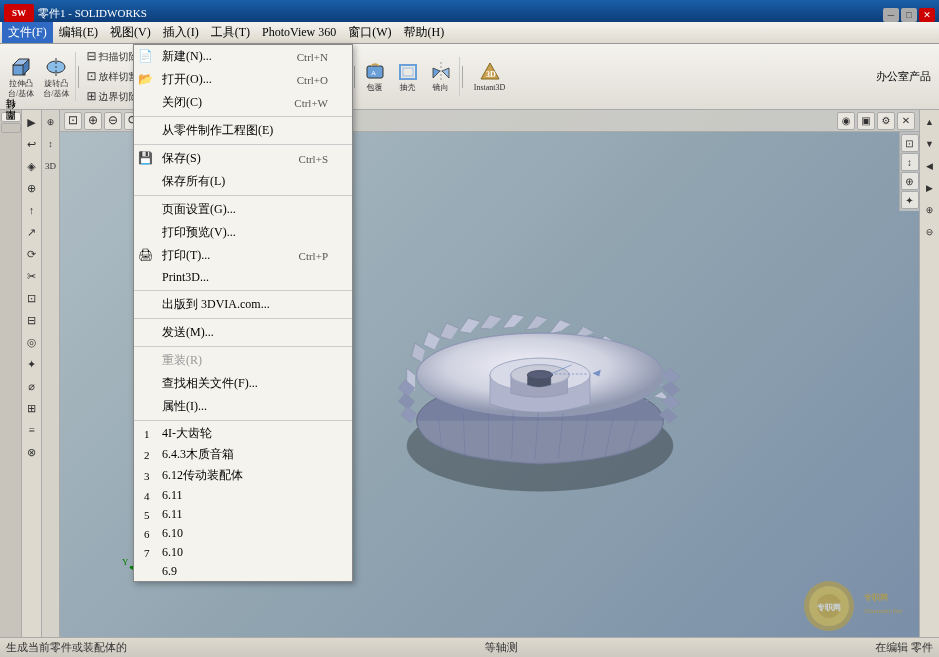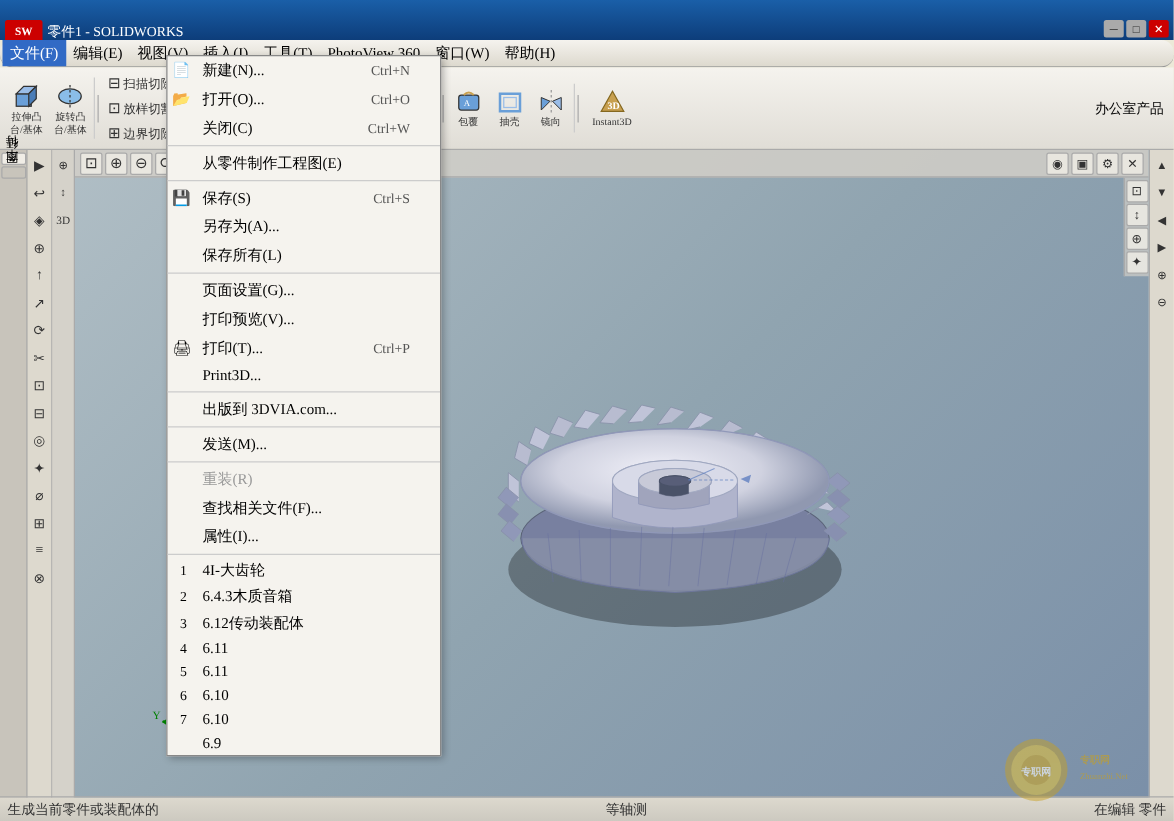--- a/index.html
+++ b/index.html
@@ -1,34 +1,34 @@
 <!DOCTYPE html>
 <html><head>
   <meta charset="utf-8">
   <style>
     * { margin: 0; padding: 0; box-sizing: border-box; }
     body { width: 939px; height: 657px; overflow: hidden; font-family: 'SimSun', 'MS Song', serif; font-size: 12px; background: #ece9d8; position: relative; user-select: none; }
 
     
     #titlebar {
       width: 100%; height: 22px; background: linear-gradient(to bottom, #1a5fa8, #0d3d7a);
-      display: flex; align-items: flex-start; justify-content: space-between;
-      padding: 16px 4px; color: white; font-size: 11px;
+      display: flex; align-items: flex-end; justify-content: space-between;
+      padding: 0 4px; color: white; font-size: 11px;
     }
     #titlebar .left { display: flex; align-items: center; gap: 4px; }
     #titlebar .sw-logo { width: 30px; height: 18px; background: #c00; border-radius: 2px; display: flex; align-items: center; justify-content: center; color: white; font-weight: bold; font-size: 9px; }
     #titlebar .winbtns { display: flex; gap: 2px; }
     #titlebar .winbtn { width: 16px; height: 14px; background: #aaa; border-radius: 2px; display: flex; align-items: center; justify-content: center; font-size: 9px; cursor: pointer; color: #333; }
     #titlebar .winbtn.close { background: #c00; color: white; }
 
     
     #menubar {
       width: 100%; height: 22px; background: linear-gradient(to bottom, #f5f3ee, #ddd9ce);
       display: flex; align-items: flex-end; padding: 0 2px;
-      border-bottom: 1px solid #999; font-size: 12px; border-radius: 10px;
+      border-bottom: 1px solid #999; font-size: 12px;
     }
     .menu-item {
       padding: 2px 6px; cursor: pointer; white-space: nowrap; color: #000;
       height: 100%; display: flex; align-items: center;
     }
     .menu-item:hover, .menu-item.active { background: #316ac5; color: white; }
     .tb-separator { width: 1px; height: 22px; background: #aaa; margin: 0 2px; }
 
     
     #main-layout {
@@ -492,23 +492,20 @@
   <div class="dropdown-item">
     <span>从零件制作工程图(E)</span>
   </div>
   <div class="dropdown-separator"></div>
   <div class="dropdown-item">
     <span class="item-icon">💾</span>
     <span>保存(S)</span>
     <span class="dropdown-shortcut">Ctrl+S</span>
   </div>
   <div class="dropdown-item">
-    <span>另存为(A)...</span>
-  </div>
-  <div class="dropdown-item">
     <span>保存所有(L)</span>
   </div>
   <div class="dropdown-separator"></div>
   <div class="dropdown-item">
     <span>页面设置(G)...</span>
   </div>
   <div class="dropdown-item">
     <span>打印预览(V)...</span>
   </div>
   <div class="dropdown-item">

